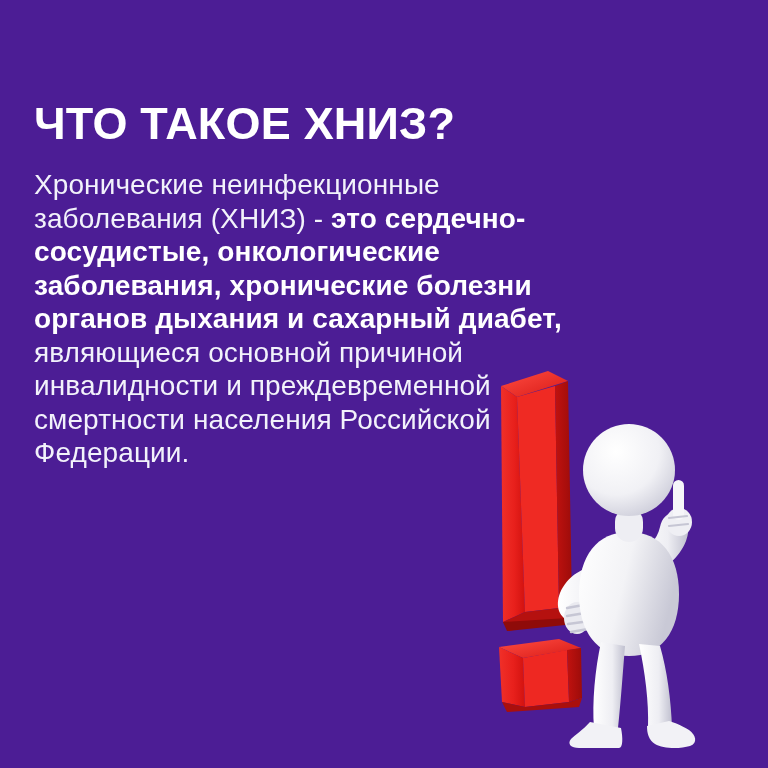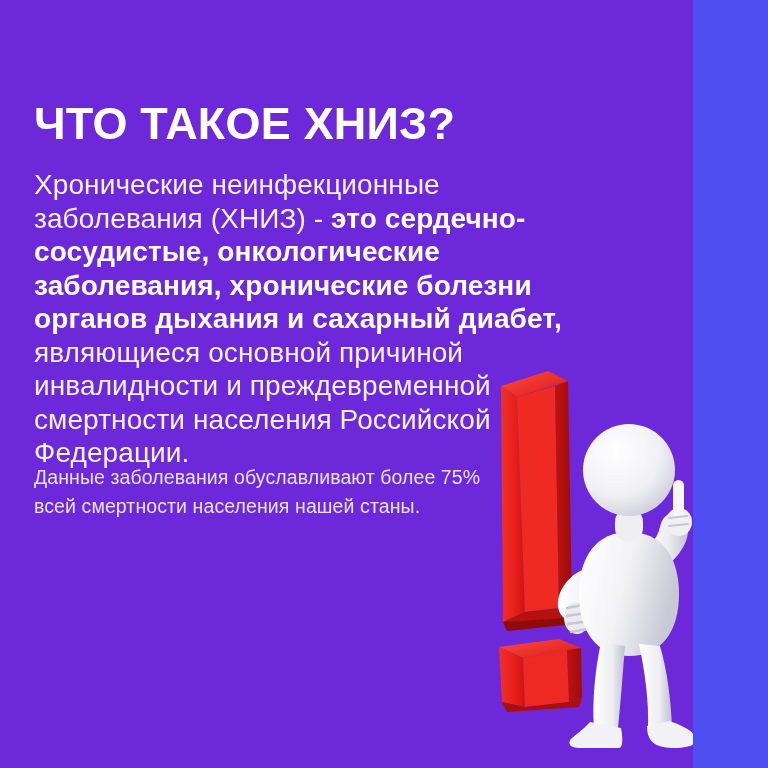--- a/index.html
+++ b/index.html
@@ -11,23 +11,23 @@
     width: 768px;
     height: 768px;
     overflow: hidden;
     background: #4d4df0;
     font-family: "Liberation Sans", "DejaVu Sans", sans-serif;
     -webkit-font-smoothing: antialiased;
   }
 
   .slide {
     position: relative;
-    width: 693px;
+    width: 768px;
     height: 768px;
-    background: #6d28d9;
+    background: #4c1d95;
     overflow: hidden;
   }
 
   
   .title {
     position: absolute;
     left: 34px;
     top: 69px;
     width: 690px;
     color: #ffffff;
@@ -87,21 +87,20 @@
 <body>
 
 <div class="slide">
 
   <h1 class="title">ЧТО ТАКОЕ ХНИЗ?</h1>
 
   <div class="body-copy">
     <span>Хронические неинфекционные заболевания (ХНИЗ) - </span><span class="b">это сердечно-сосудистые, онкологические заболевания, хронические болезни органов дыхания и сахарный диабет,</span><span> являющиеся основной причиной инвалидности и преждевременной смертности населения Российской Федерации.</span>
   </div>
 
-  <div class="note">Данные заболевания обуславливают более 75% всей смертности населения нашей станы.</div>
 
   <div class="illustration">
     <svg viewBox="0 0 313 418" xmlns="http://www.w3.org/2000/svg">
       <defs>
         <linearGradient id="redFront" x1="0" y1="0" x2="1" y2="0">
           <stop offset="0%" stop-color="#f03029"></stop>
           <stop offset="55%" stop-color="#e8201c"></stop>
           <stop offset="100%" stop-color="#d2120f"></stop>
         </linearGradient>
         <linearGradient id="redSide" x1="0" y1="0" x2="1" y2="0">

